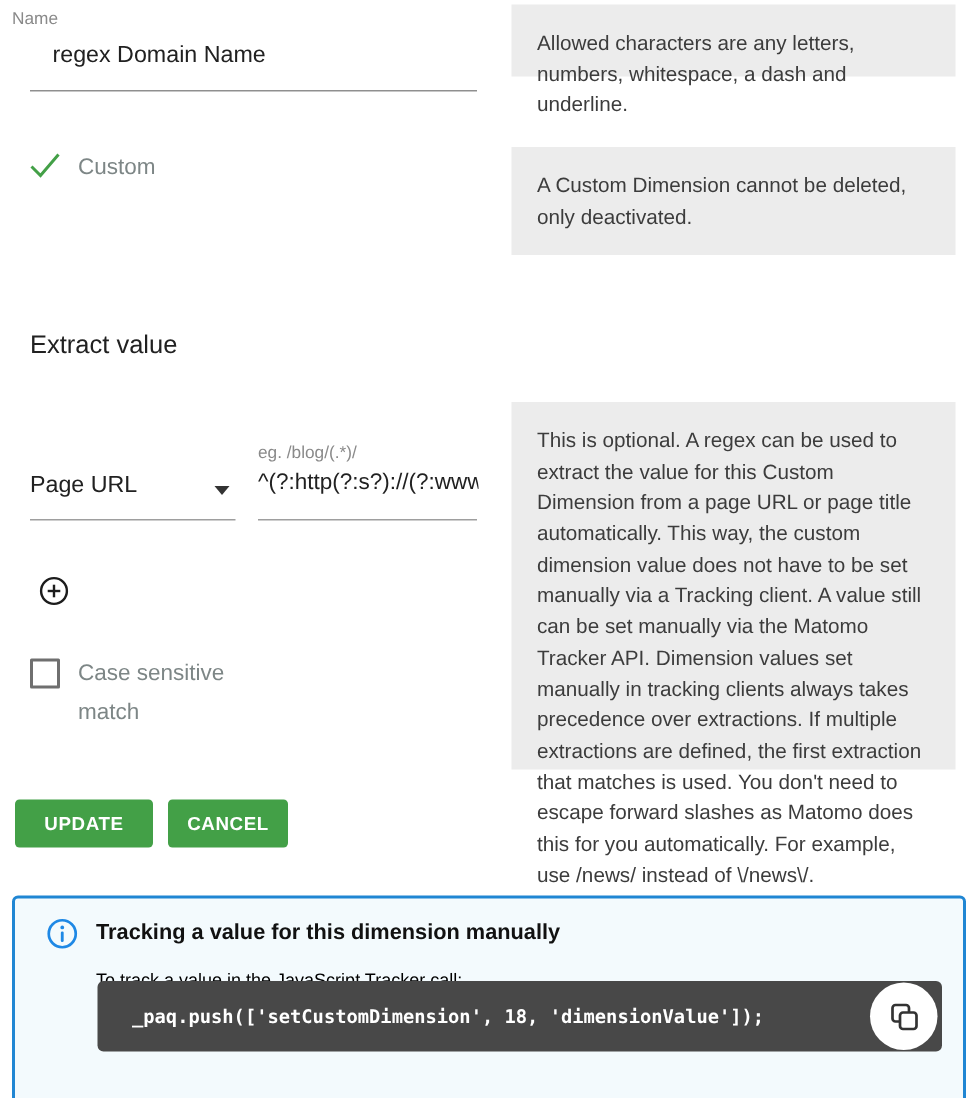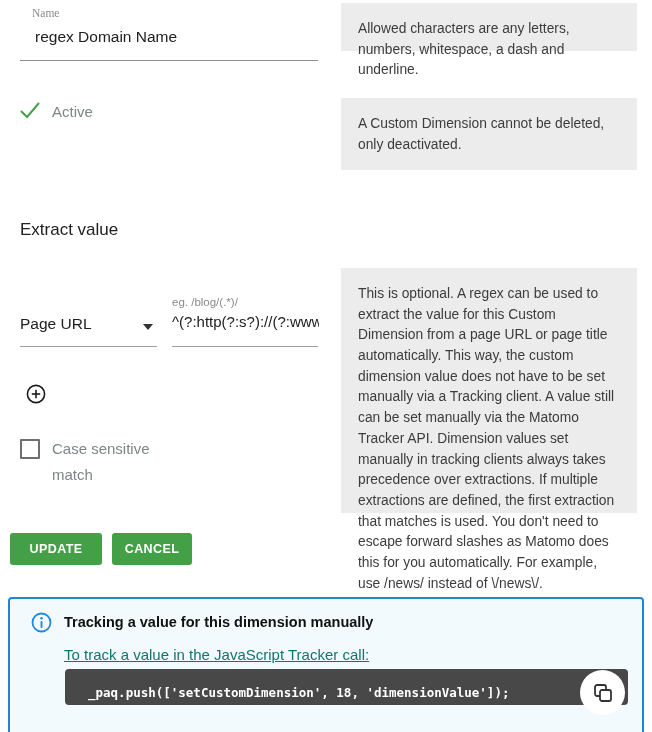--- a/index.html
+++ b/index.html
@@ -33,49 +33,49 @@
   .btn{
     height:32px;border:none;border-radius:3px;color:#fff;
     font-family:"Liberation Sans",sans-serif;font-size:12.5px;font-weight:bold;
     letter-spacing:.4px;cursor:pointer;text-align:center;line-height:32px;padding:0;
   }
   
   .info-box{
     box-sizing:border-box;border:2px solid #2086d3;border-radius:4px;background:#f3fafd;
   }
   .info-title{font-size:14.5px;font-weight:bold;color:#111;}
-  .info-sub{font-size:15px;color:#0f766e;text-decoration:underline;}
+  .info-sub{font-size:12px;color:#000000;}
   .code-block{background:#484848;border-radius:4px;}
   .code-text{
     font-family:"DejaVu Sans Mono","Liberation Mono",monospace;
     font-weight:bold;font-size:12.5px;color:#fff;white-space:nowrap;
   }
   .copy-btn{
     width:45px;height:45px;border-radius:50%;background:#fff;border:none;cursor:pointer;
     display:flex;align-items:center;justify-content:center;padding:0;
   }
   .nowrap-clip{white-space:nowrap;overflow:hidden;}
 </style>
 </head>
 <body>
 
 <div id="app">
 
-  <div class="abs field-label" style="left:32px;top:7px;font-family:Liberation Serif, serif;">Name</div>
+  <div class="abs field-label" style="left:8px;top:7px;">Name</div>
   <div class="abs field-value" style="left:20px;top:28px;margin-left:15px;">regex Domain Name</div>
   <div class="abs underline" style="left:20px;top:60px;width:298px;"></div>
 
   <div class="abs help-box" style="left:341px;top:3px;width:296px;height:48px;">Allowed characters are any letters, numbers, whitespace, a dash and underline.</div>
 
   <span class="abs" style="left:18px;top:98px;">
     <svg width="24" height="24" viewBox="0 0 24 24">
       <polyline points="3,13 9,19 21,5" fill="none" stroke="#43a047" stroke-width="2"></polyline>
     </svg>
   </span>
-  <div class="abs chk-label" style="left:52px;top:99px;">Active</div>
+  <div class="abs chk-label" style="left:52px;top:99px;">Custom</div>
 
   <div class="abs section-heading" style="left:20px;top:220px;">Extract value</div>
 
   <div class="abs help-box" style="left:341px;top:98px;width:296px;height:72px;">A Custom Dimension cannot be deleted, only deactivated.</div>
 
   <div class="abs field-value" style="left:20px;top:315px;">Page URL</div>
   <span class="abs caret" style="left:143px;top:324px;"></span>
   <div class="abs underline" style="left:20px;top:346px;width:137px;border-bottom-color:#9e9e9e;"></div>
 
   <div class="abs field-label" style="left:172px;top:296px;">eg. /blog/(.*)/</div>
@@ -105,21 +105,21 @@
         <circle cx="10.5" cy="10.5" r="9" fill="none" stroke="#1e88e5" stroke-width="1.8"></circle>
         <circle cx="10.5" cy="6.3" r="1.25" fill="#1e88e5"></circle>
         <rect x="9.55" y="9" width="1.9" height="7" rx="0.9" fill="#1e88e5"></rect>
       </svg>
     </span>
 
     <div class="abs info-title" style="left:54px;top:15px;text-align:center;">Tracking a value for this dimension manually</div>
 
     <div class="abs info-sub" style="left:54px;top:47px;">To track a value in the JavaScript Tracker call:</div>
 
-    <div class="abs code-block" style="left:55px;top:70px;width:563px;height:36px;">
+    <div class="abs code-block" style="left:55px;top:55px;width:563px;height:47px;">
       <div class="abs code-text" style="left:23px;top:16px;">_paq.push(['setCustomDimension', 18, 'dimensionValue']);</div>
       <button class="copy-btn abs" style="left:515px;top:1px;">
         <span style="display:flex;">
           <svg width="22" height="22" viewBox="0 0 22 22">
             <rect x="3" y="3" width="11" height="11" rx="2" fill="none" stroke="#333" stroke-width="1.8"></rect>
             <rect x="8" y="8" width="11" height="11" rx="2" fill="#fff" stroke="#333" stroke-width="1.8"></rect>
           </svg>
         </span>
       </button>
     </div>

